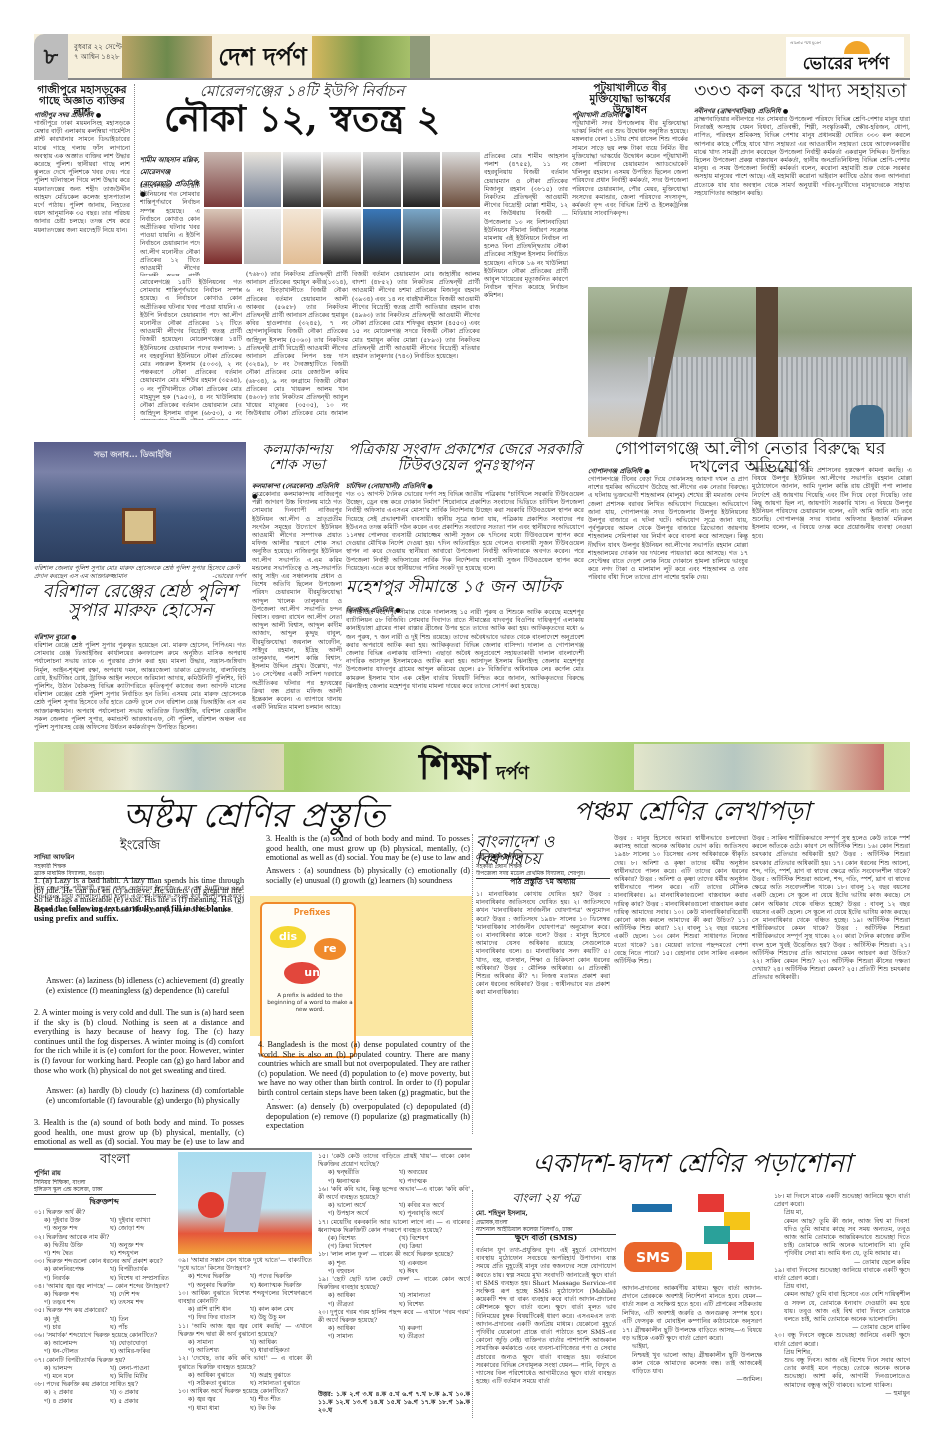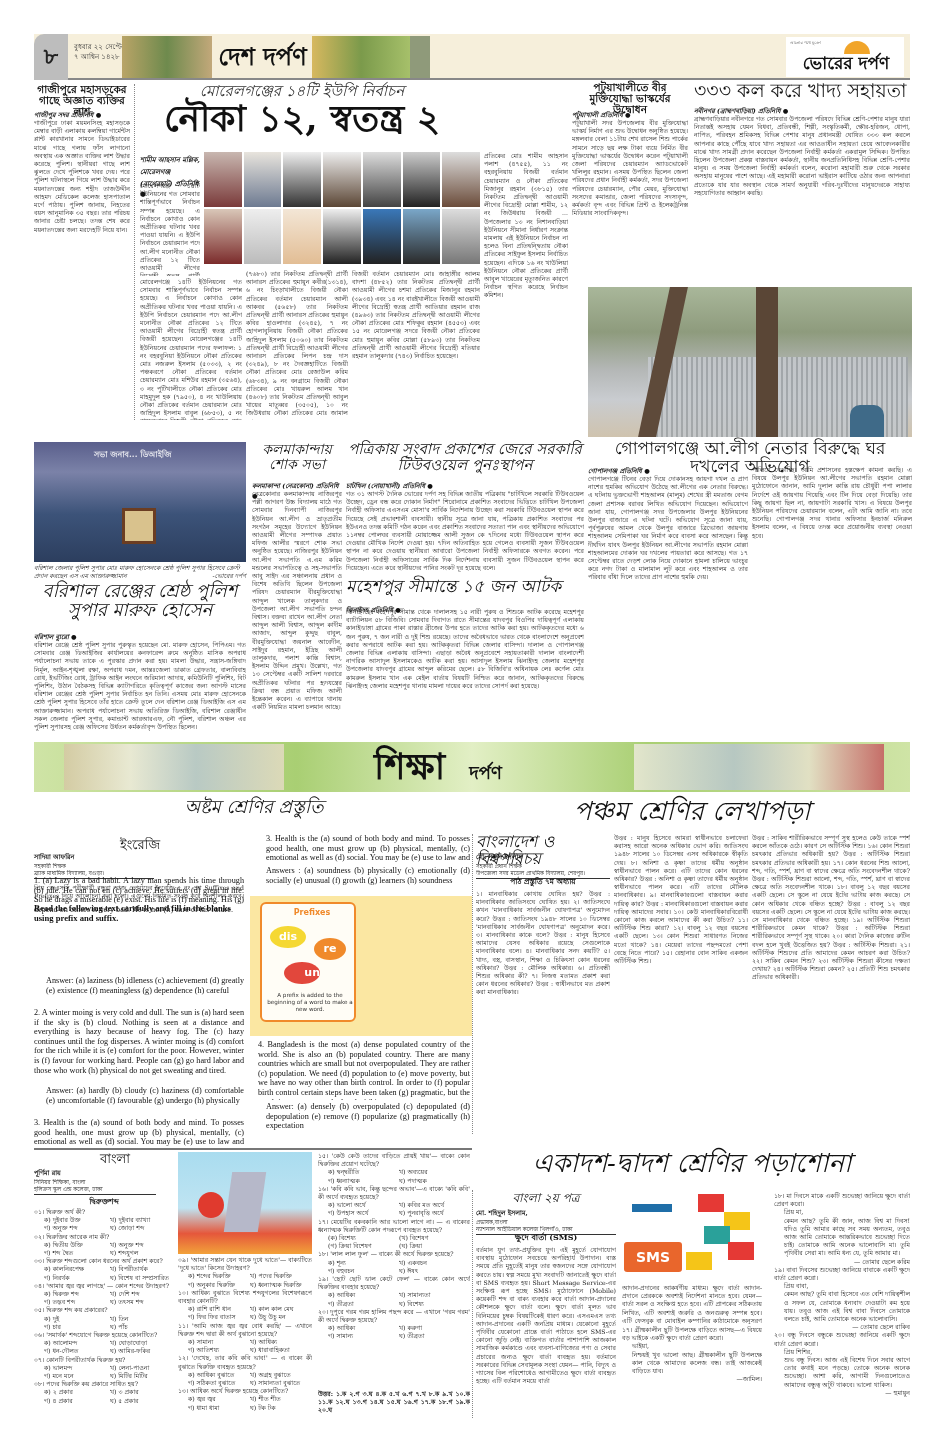--- a/index.html
+++ b/index.html
@@ -107,45 +107,45 @@
 <div class="abs byline" style="left:346px;top:481px;width:238px;">চাটখিল (নোয়াখালী) প্রতিনিধি ●</div>
 <div class="abs txt" style="left:346px;top:490px;width:238px;height:84px;">গত ৩১ আগস্ট দৈনিক ভোরের দর্পণ সহ বিভিন্ন জাতীয় পত্রিকায় "চাটখিলে সরকারি টিউবওয়েল উচ্ছেদ, ড্রেন বন্ধ করে দোকান নির্মাণ" শিরোনামে প্রকাশিত সংবাদের ভিত্তিতে চাটখিল উপজেলা নির্বাহী অফিসার এএসএম মোসা'র সার্বিক নির্দেশনায় উচ্ছেদ করা সরকারি টিউবওয়েল স্থাপন করে দিয়েছে সেই প্রভাবশালী ব্যবসায়ী। স্থানীয় সূত্রে জানা যায়, পত্রিকায় প্রকাশিত সংবাদের পর ইউএনও তদন্ত কমিটি গঠন করেন এবং প্রকাশিত সংবাদের সত্যতা পান এবং স্থানীয়দের অভিযোগে ১১নম্বর পোলঘর ব্যবসায়ী মোয়াজ্জেম আলী সুজন কে ৭দিনের মধ্যে টিউবওয়েল স্থাপন করে দেওয়ার মৌখিক নির্দেশ দেওয়া হয়। ৭দিন অতিবাহিত হয়ে গেলেও ব্যবসায়ী সুজন টিউবওয়েল স্থাপন না করে দেওয়ায় স্থানীয়রা আবারো উপজেলা নির্বাহী অফিসারকে অবগত করেন। পরে উপজেলা নির্বাহী অফিসারের সার্বিক দিক নির্দেশনায় ব্যবসায়ী সুজন টিউবওয়েল স্থাপন করে দিয়েছেন। এতে করে স্থানীয়দের পানির সংকট দূর হয়েছে বলে।</div>
 
 <div class="abs head" style="left:346px;top:578px;width:238px;font-size:17px;font-weight:normal;font-style:italic;text-align:left;">মহেশপুর সীমান্তে ১৫ জন আটক</div>
 <div class="abs byline" style="left:346px;top:599px;width:238px;margin-top:6px;">ঝিনাইদহ প্রতিনিধি ●</div>
 <div class="abs txt" style="left:346px;top:608px;width:238px;height:129px;">ঝিনাইদহের মহেশপুর সীমান্ত থেকে দালালসহ ১৫ নারী পুরুষ ও শিশুকে আটক করেছে মহেশপুর ব্যাটালিয়ন ৫৮ বিজিবি। সোমবার দিবাগত রাতে সীমান্তের যাদবপুর বিওপির দায়িত্বপূর্ণ এলাকায় কানাইডাঙ্গা গ্রামের পাকা রাস্তার ব্রীজের উপর হতে তাদের আটক করা হয়। আটককৃতদের মধ্যে ৬ জন পুরুষ, ৭ জন নারী ও দুই শিশু রয়েছে। তাদের অবৈধভাবে ভারত থেকে বাংলাদেশে অনুপ্রবেশ করার অপরাধে আটক করা হয়। আটককৃতরা বিভিন্ন জেলার বাসিন্দা। দালাল ও গোপালগঞ্জ জেলার বিভিন্ন এলাকায় বাসিন্দা। এছাড়া অবৈধ অনুপ্রবেশে সহায়তাকারী দালাল বাংলাদেশী নাগরিক আসাদুল ইসলামকেও আটক করা হয়। আসাদুল ইসলাম ঝিনাইদহ জেলার মহেশপুর উপজেলার যাদবপুর গ্রামের আব্দুল করিমের ছেলে। ৫৮ বিজিবি'র অধিনায়ক লেঃ কর্ণেল মোঃ কামরুল ইসলাম খান এক মেইল বার্তায় বিষয়টি নিশ্চিত করে জানান, আটককৃতদের বিরুদ্ধে ঝিনাইদহ জেলার মহেশপুর থানায় মামলা দায়ের করে তাদের সোপর্দ করা হয়েছে।</div>
 
 <div class="abs" style="left:34px;top:742px;width:876px;height:50px;background:linear-gradient(90deg,#cfe4a6,#a9cf73 30%,#e2efc5 50%,#a9cf73 70%,#cfe4a6);">
   <div class="abs photo" style="left:30px;top:2px;width:220px;height:46px;background:linear-gradient(90deg,#d6c6a4,#f2ece2 30%,#b9c6d3 60%,#e8dcc8);opacity:.8;"></div>
   <div class="abs photo" style="left:600px;top:2px;width:250px;height:46px;background:linear-gradient(90deg,#f0ebe0,#b7c4d1 40%,#e9e1cf 70%,#c4515a);opacity:.8;"></div>
-  <div class="abs" style="left:340px;top:0;width:200px;height:50px;display:flex;align-items:baseline;gap:24px;">
+  <div class="abs" style="left:340px;top:0;width:200px;height:50px;display:flex;align-items:baseline;justify-content:center;gap:6px;">
     <span style="font:bold 36px 'DejaVu Serif',serif;color:#111;line-height:48px;">শিক্ষা</span>
     <span style="font:bold 18px 'DejaVu Serif',serif;color:#111;">দর্পণ</span>
   </div>
 </div>
 
-<div class="abs head" style="left:34px;top:798px;width:440px;font-size:18px;font-weight:normal;font-style:italic;">অষ্টম শ্রেণির প্রস্তুতি</div>
+<div class="abs head" style="left:34px;top:798px;width:440px;font-size:34px;font-weight:normal;font-style:italic;">অষ্টম শ্রেণির প্রস্তুতি</div>
 <div class="abs head" style="left:90px;top:838px;width:100px;font-size:13px;font-weight:normal;">ইংরেজি</div>
 <div class="abs" style="left:34px;top:852px;width:120px;">
   <div class="byline" style="font-style:normal;">সাদিয়া আফরিন</div>
   <div class="txt" style="font-size:5.6px;line-height:7px;">সহকারী শিক্ষক</div>
   <div class="txt" style="font-size:5.6px;line-height:7px;border-bottom:1px solid #333;padding-bottom:1px;">ব্র্যাক মাধ্যমিক বিদ্যালয়, বগুড়া।</div>
 </div>
 <div class="abs txt" style="left:34px;top:884px;width:210px;height:18px;font-size:6.2px;">প্রিয় জেএসসি পরীক্ষার্থী বন্ধুরা আজ তোমাদের ইংরেজি ৫ নং প্রশ্ন Suffixes and Prefixes নিয়ে আলোচনা করা হলো। এগুলো নিয়মিত সংগ্রহ করে অনুশীলন করবে। উপকৃত হবে।</div>
 <div class="abs" style="left:34px;top:903px;width:210px;font:bold 8.6px 'Liberation Serif',serif;line-height:10px;">Read the following text carefully and fill in the blanks using prefix and suffix.</div>
 <div class="abs txt en" style="left:34px;top:876px;width:210px;height:48px;">1. (a) Lazy is a bad habit. A lazy man spends his time through (b) idle. He can not en (c) achieve. He suffers (d) great in life. So he drags a miserable (e) exist. His life is (f) meaning. His (g) depend on others is very bad. He is not (h) care of his future.</div>
 <div class="abs txt en" style="left:46px;top:976px;width:198px;height:30px;">Answer: (a) laziness (b) idleness (c) achievement (d) greatly (e) existence (f) meaningless (g) dependence (h) careful</div>
 <div class="abs txt en" style="left:34px;top:1008px;width:210px;height:80px;">2. A winter moing is very cold and dull. The sun is (a) hard seen if the sky is (b) cloud. Nothing is seen at a distance and everything is hazy because of heavy fog. The (c) hazy continues until the fog disperses. A winter moing is (d) comfort for the rich while it is (e) comfort for the poor. However, winter is (f) favour for working hard. People can (g) go hard labor and those who work (h) physical do not get sweating and tired.</div>
 <div class="abs txt en" style="left:46px;top:1086px;width:198px;height:30px;">Answer: (a) hardly (b) cloudy (c) haziness (d) comfortable (e) uncomfortable (f) favourable (g) undergo (h) physically</div>
 <div class="abs txt en" style="left:34px;top:1118px;width:210px;height:30px;">3. Health is the (a) sound of both body and mind. To posses good health, one must grow up (b) physical, mentally, (c) emotional as well as (d) social. You may be (e) use to law and order of society. Balanced (f) grow of our young (g) learn is essential in order to have (h) sound of both body and mind.</div>
 <div class="abs txt en" style="left:266px;top:834px;width:204px;height:30px;">3. Health is the (a) sound of both body and mind. To posses good health, one must grow up (b) physical, mentally, (c) emotional as well as (d) social. You may be (e) use to law and order of society. Balanced (f) grow of our young (g) learn is essential in order to have (h) sound of both body and mind.</div>
 <div class="abs txt en" style="left:266px;top:866px;width:204px;height:30px;">Answers : (a) soundness (b) physically (c) emotionally (d) socially (e) unusual (f) growth (g) learners (h) soundness</div>
 
 <div class="abs" style="left:250px;top:896px;width:222px;height:140px;background:#fbe7a2;">
-  <div class="abs" style="left:10px;top:6px;width:96px;height:120px;background:#fffdf6;border:2px solid #f08a2b;border-radius:6px;padding-left:8px;">
+  <div class="abs" style="left:10px;top:6px;width:96px;height:156px;background:#fffdf6;border:2px solid #f08a2b;border-radius:6px;padding-left:8px;">
     <div style="text-align:center;font:bold 8px 'DejaVu Sans',sans-serif;color:#f08a2b;margin-top:4px;">Prefixes</div>
     <div class="abs" style="left:8px;top:22px;width:36px;height:22px;border-radius:50%;background:#f5d833;color:#fff;font:bold 11px 'DejaVu Sans',sans-serif;text-align:center;line-height:22px;">dis</div>
     <div class="abs" style="left:52px;top:34px;width:32px;height:22px;border-radius:50%;background:#f08a2b;color:#fff;font:bold 11px 'DejaVu Sans',sans-serif;text-align:center;line-height:22px;">re</div>
     <div class="abs" style="left:22px;top:58px;width:36px;height:22px;border-radius:50%;background:#e2473c;color:#fff;font:bold 11px 'DejaVu Sans',sans-serif;text-align:right;line-height:22px;">un</div>
     <div class="abs" style="left:4px;top:88px;width:88px;text-align:center;font:5.6px 'DejaVu Sans',sans-serif;line-height:7px;color:#333;">A prefix is added to the beginning of a word to make a new word.</div>
   </div>
 </div>
 <div class="abs txt en" style="left:258px;top:1040px;width:212px;height:60px;">4. Bangladesh is the most (a) dense populated country of the world. She is also an (b) populated country. There are many countries which are small but not overpopulated. They are rather (c) population. We need (d) population to (e) move poverty, but we have no way other than birth control. In order to (f) popular birth control certain steps have been taken (g) pragmatic, but the result is not yet up to the level of (h) expect.</div>
 <div class="abs txt en" style="left:266px;top:1102px;width:204px;height:32px;">Answer: (a) densely (b) overpopulated (c) depopulated (d) depopulation (e) remove (f) popularize (g) pragmatically (h) expectation</div>
 <div class="abs vdot" style="left:472px;top:834px;height:300px;"></div>
@@ -319,21 +319,21 @@
 <div class="abs head" style="left:474px;top:1150px;width:436px;font-size:26px;font-weight:normal;font-style:italic;">একাদশ-দ্বাদশ শ্রেণির পড়াশোনা</div>
 <div class="abs head" style="left:476px;top:1192px;width:140px;font-size:12px;font-weight:normal;font-style:italic;">বাংলা ২য় পত্র</div>
 <div class="abs" style="left:476px;top:1208px;width:140px;">
   <div class="byline" style="font-style:normal;">মো. শহিদুল ইসলাম,</div>
   <div class="txt" style="font-size:5.6px;line-height:7px;">প্রভাষক,বাংলা</div>
   <div class="txt" style="font-size:5.6px;line-height:7px;border-bottom:1px solid #333;padding-bottom:1px;">ন্যাশনাল আইডিয়াল কলেজ খিলগাঁও, ঢাকা</div>
 </div>
 <div class="abs head" style="left:476px;top:1233px;width:140px;font-size:8px;">ক্ষুদে বার্তা (SMS)</div>
 <div class="abs txt" style="left:476px;top:1246px;width:140px;height:172px;">বর্তমান যুগ তথ্য-প্রযুক্তির যুগ। এই মুহূর্তে যোগাযোগ ব্যবস্থায় মুঠোফোন সবচেয়ে অপরিহার্য উপাদান। ব্যস্ত সময়ে প্রতি মুহূর্তেই মানুষ তার স্বজনদের সঙ্গে যোগাযোগ করতে চায়। স্বল্প সময়ে মুখ্য সংবাদটি জানাতেই ক্ষুদে বার্তা বা SMS ব্যবহৃত হয়। Short Message Service-এর সংক্ষিপ্ত রূপ হচ্ছে SMS। মুঠোফোনে (Mobile) কয়েকটি শব্দ বা বাক্য ব্যবহার করে বার্তা আদান-প্রদানের কৌশলকে ক্ষুদে বার্তা বলে। ক্ষুদে বার্তা মূলত ভাব বিনিময়ের চুম্বক বিষয়টিকেই ধারণ করে। এসএমএস তথ্য আদান-প্রদানের একটি জনপ্রিয় মাধ্যম। যেকোনো মুহূর্তে পৃথিবীর যেকোনো প্রান্তে বার্তা পাঠাতে হলে SMS-এর কোনো জুড়ি নেই। ব্যক্তিগত বার্তার পাশাপাশি আজকাল সামাজিক কর্মকাণ্ডে এবং ব্যবসা-বাণিজ্যের পণ্য ও সেবার প্রচারের জন্যও ক্ষুদে বার্তা ব্যবহৃত হয়। বর্তমানে সরকারের বিভিন্ন সেবামূলক সংস্থা যেমন— পানি, বিদ্যুৎ ও গ্যাসের বিল পরিশোধেও আগামীতেও ক্ষুদে বার্তা ব্যবহৃত হচ্ছে। এটি বর্তমান সময়ে বার্তা</div>
 <div class="abs" style="left:624px;top:1190px;width:136px;height:90px;background:#fff;">
-  <div class="abs" style="left:0;top:52px;width:58px;height:30px;background:#e9662c;border-radius:3px;color:#fff;font:bold 14px 'DejaVu Sans',sans-serif;text-align:center;line-height:30px;">SMS</div>
+  <div class="abs" style="left:0;top:52px;width:58px;height:30px;background:#e9662c;border-radius:10px;color:#fff;font:bold 14px 'DejaVu Sans',sans-serif;text-align:center;line-height:30px;">SMS</div>
   <div class="abs" style="left:8px;top:14px;width:40px;height:8px;background:#1f6ea8;"></div>
   <div class="abs" style="left:74px;top:4px;width:26px;height:18px;background:#e53935;"></div>
   <div class="abs" style="left:100px;top:22px;width:26px;height:18px;background:#f5c518;"></div>
   <div class="abs" style="left:80px;top:36px;width:26px;height:18px;background:#2aa19a;"></div>
   <div class="abs" style="left:104px;top:52px;width:26px;height:18px;background:#e53935;"></div>
   <div class="abs" style="left:62px;top:62px;width:26px;height:18px;background:#f5c518;"></div>
 </div>
 <div class="abs txt" style="left:622px;top:1284px;width:140px;height:40px;">আদান-প্রদানের আকর্ষণীয় মাধ্যম। ক্ষুদে বার্তা আদান-প্রদানে প্রেরককে অবশ্যই নির্দেশনা মানতে হবে। যেমন— বার্তা সরল ও সংক্ষিপ্ত হতে হবে। এটি প্রাপকের সঠিকতায় লিখিত, এটি অবশ্যই জরুরি ও জনগুরুত্ব সম্পন্ন হবে। এটি ফেসবুক বা মোবাইল কম্পানির কাঠামোকে অনুসরণ করে লিখতে হবে ইত্যাদি।</div>
 <div class="abs" style="left:622px;top:1326px;width:140px;">
   <div class="txt">১৭। গ্রীষ্মকালীন ছুটি উপলক্ষে বাড়িতে আসছ—এ বিষয়ে বড় ভাইকে একটি ক্ষুদে বার্তা প্রেরণ করো।</div>

